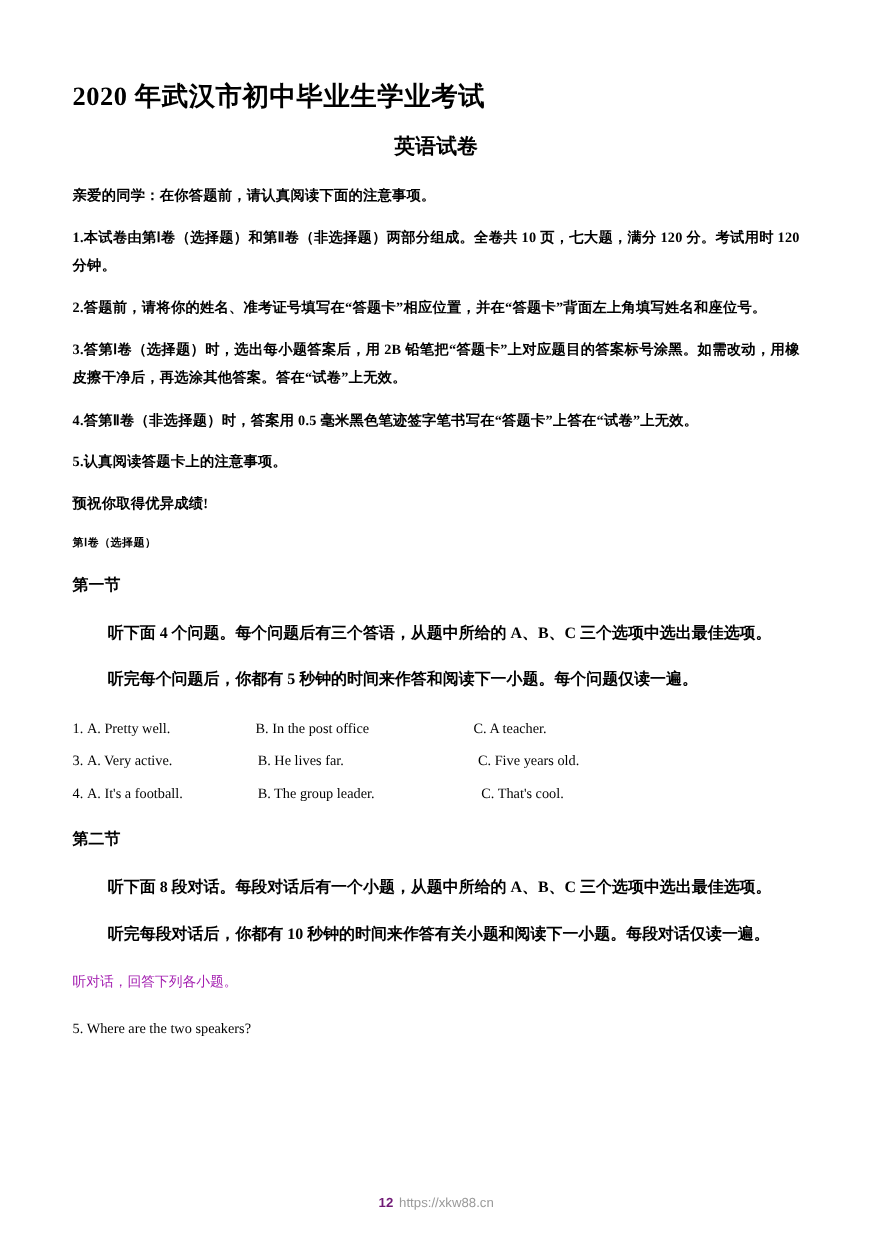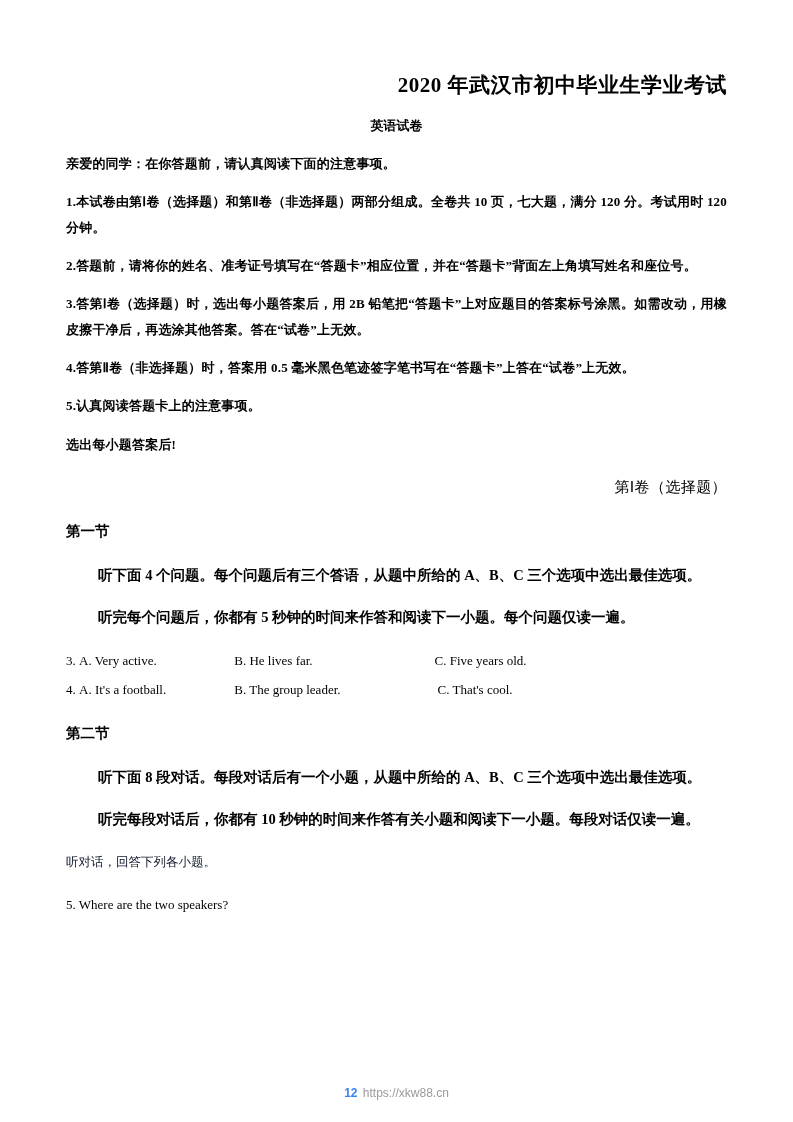--- a/index.html
+++ b/index.html
@@ -14,48 +14,48 @@
   .page {
     position: relative;
     width: 793px;
     height: 1122px;
     background: #ffffff;
     overflow: hidden;
     box-sizing: border-box;
     padding: 56px 66px 0 66px;
   }
   .title-main {
-    text-align: right;
-    font-size: 21px;
+    text-align: left;
+    font-size: 24px;
     font-weight: bold;
     letter-spacing: 0.5px;
     margin: 14px 0 0 0;
     line-height: 1.5;
   }
   .title-sub {
     text-align: center;
-    font-size: 13px;
+    font-size: 19px;
     font-weight: bold;
     margin: 14px 0 0 0;
     line-height: 1.5;
   }
   .notice-block {
     margin-top: 16px;
   }
   .notice-line {
     font-size: 13px;
     font-weight: bold;
     line-height: 1.95;
     text-align: justify;
     letter-spacing: 0.2px;
   }
   .center-line {
-    text-align: right;
-    font-size: 15px;
-    font-weight: normal;
+    text-align: left;
+    font-size: 10px;
+    font-weight: bold;
     line-height: 2.0;
     letter-spacing: 0.4px;
   }
   .section-head {
     font-size: 14.5px;
     font-weight: bold;
     line-height: 2.0;
     margin-top: 2px;
   }
   .sub-head {
@@ -76,68 +76,74 @@
     white-space: nowrap;
   }
   .q-row .num {
     display: inline-block;
   }
   .opt {
     display: inline-block;
   }
   .grey-note {
     font-size: 12.5px;
-    color: #0f172a;
+    color: #a21caf;
     line-height: 2.3;
   }
   .q-plain {
     font-size: 13px;
     line-height: 2.3;
   }
   .footer {
     position: absolute;
     left: 0;
     right: 0;
     bottom: 22px;
     text-align: center;
     font-size: 12px;
     color: #9a9a9a;
     font-family: "Liberation Sans", sans-serif;
   }
   .footer .pg {
-    color: #3b82f6;
+    color: #701a75;
     font-weight: bold;
     margin-right: 2px;
   }
 </style>
 </head>
 <body>
 
 <div class="page">
 
   <h1 class="title-main">2020 年武汉市初中毕业生学业考试</h1>
   <h2 class="title-sub">英语试卷</h2>
 
   <div class="notice-block">
     <p class="notice-line">亲爱的同学：在你答题前，请认真阅读下面的注意事项。</p>
     <p class="notice-line">1.本试卷由第Ⅰ卷（选择题）和第Ⅱ卷（非选择题）两部分组成。全卷共 10 页，七大题，满分 120 分。考试用时 120 分钟。</p>
     <p class="notice-line">2.答题前，请将你的姓名、准考证号填写在“答题卡”相应位置，并在“答题卡”背面左上角填写姓名和座位号。</p>
     <p class="notice-line">3.答第Ⅰ卷（选择题）时，选出每小题答案后，用 2B 铅笔把“答题卡”上对应题目的答案标号涂黑。如需改动，用橡皮擦干净后，再选涂其他答案。答在“试卷”上无效。</p>
     <p class="notice-line">4.答第Ⅱ卷（非选择题）时，答案用 0.5 毫米黑色笔迹签字笔书写在“答题卡”上答在“试卷”上无效。</p>
     <p class="notice-line">5.认真阅读答题卡上的注意事项。</p>
-    <p class="notice-line">选出每小题答案后!</p>
+    <p class="notice-line">预祝你取得优异成绩!</p>
   </div>
 
   <p class="center-line">第Ⅰ卷（选择题）</p>
 
 
   <p class="sub-head">第一节</p>
   <p class="instr">听下面 4 个问题。每个问题后有三个答语，从题中所给的 A、B、C 三个选项中选出最佳选项。</p>
   <p class="instr">听完每个问题后，你都有 5 秒钟的时间来作答和阅读下一小题。每个问题仅读一遍。</p>
 
+  <div class="q-row">
+    <span class="num">1.</span>
+    <span class="opt" style="width:150px">A. Pretty well.</span>
+    <span class="opt" style="width:195px">B. In the post office</span>
+    <span class="opt">C. A teacher.</span>
+  </div>
 
 
   <div class="q-row">
     <span class="num">3.</span>
     <span class="opt" style="width:152px">A. Very active.</span>
     <span class="opt" style="width:197px">B. He lives far.</span>
     <span class="opt">C. Five years old.</span>
   </div>
 
   <div class="q-row">

